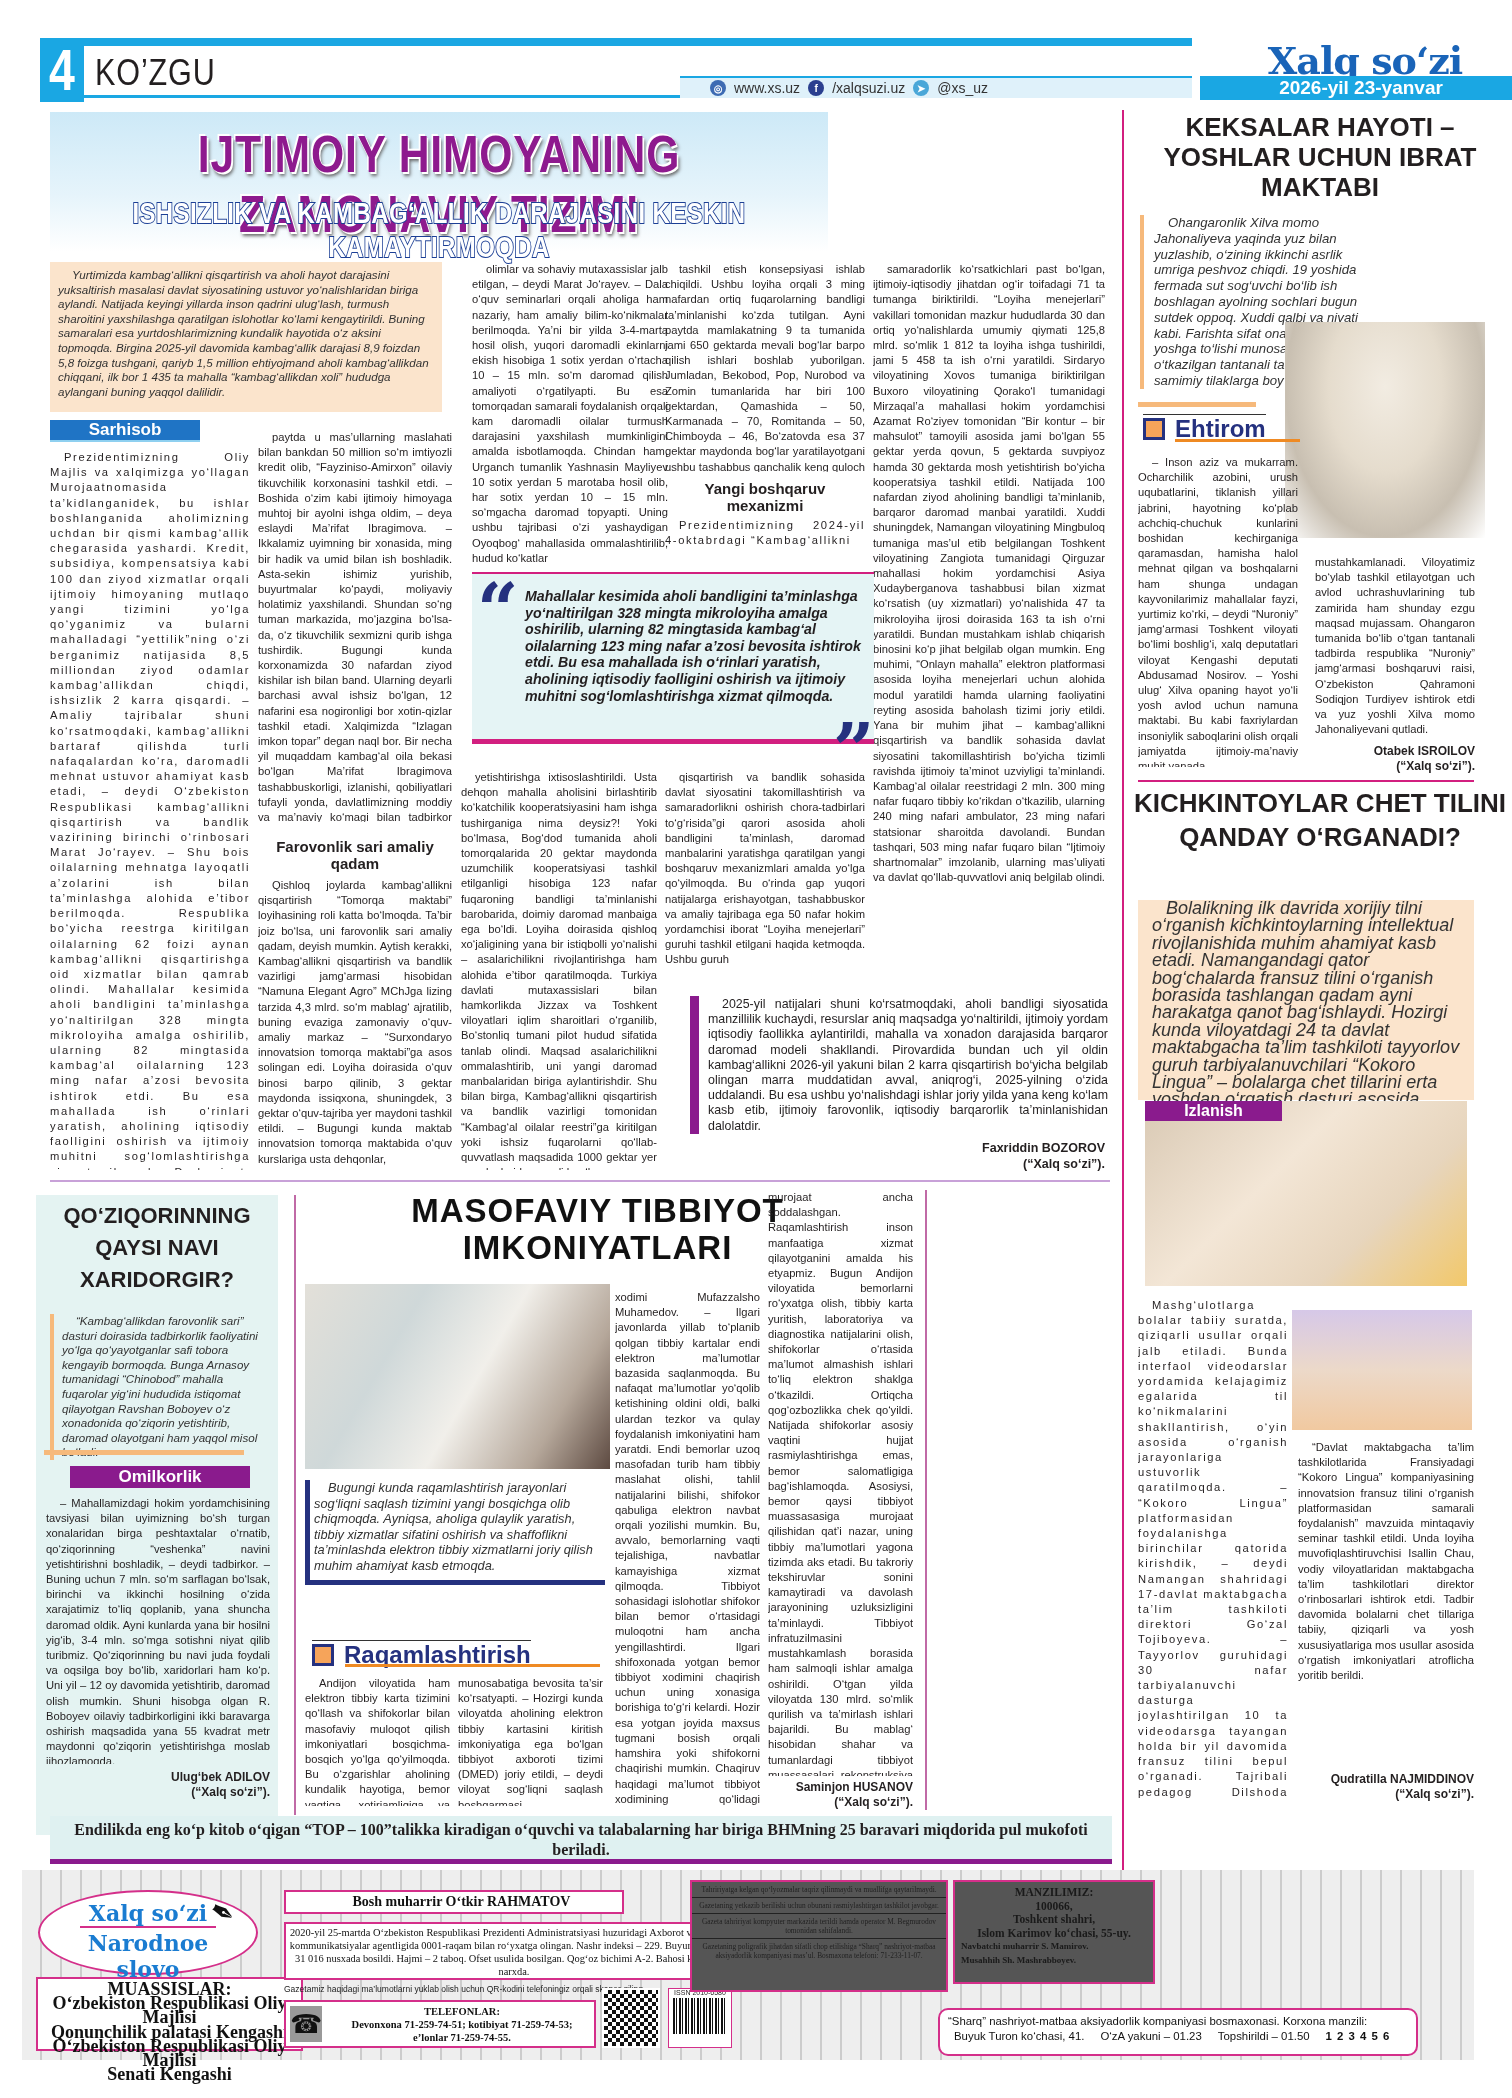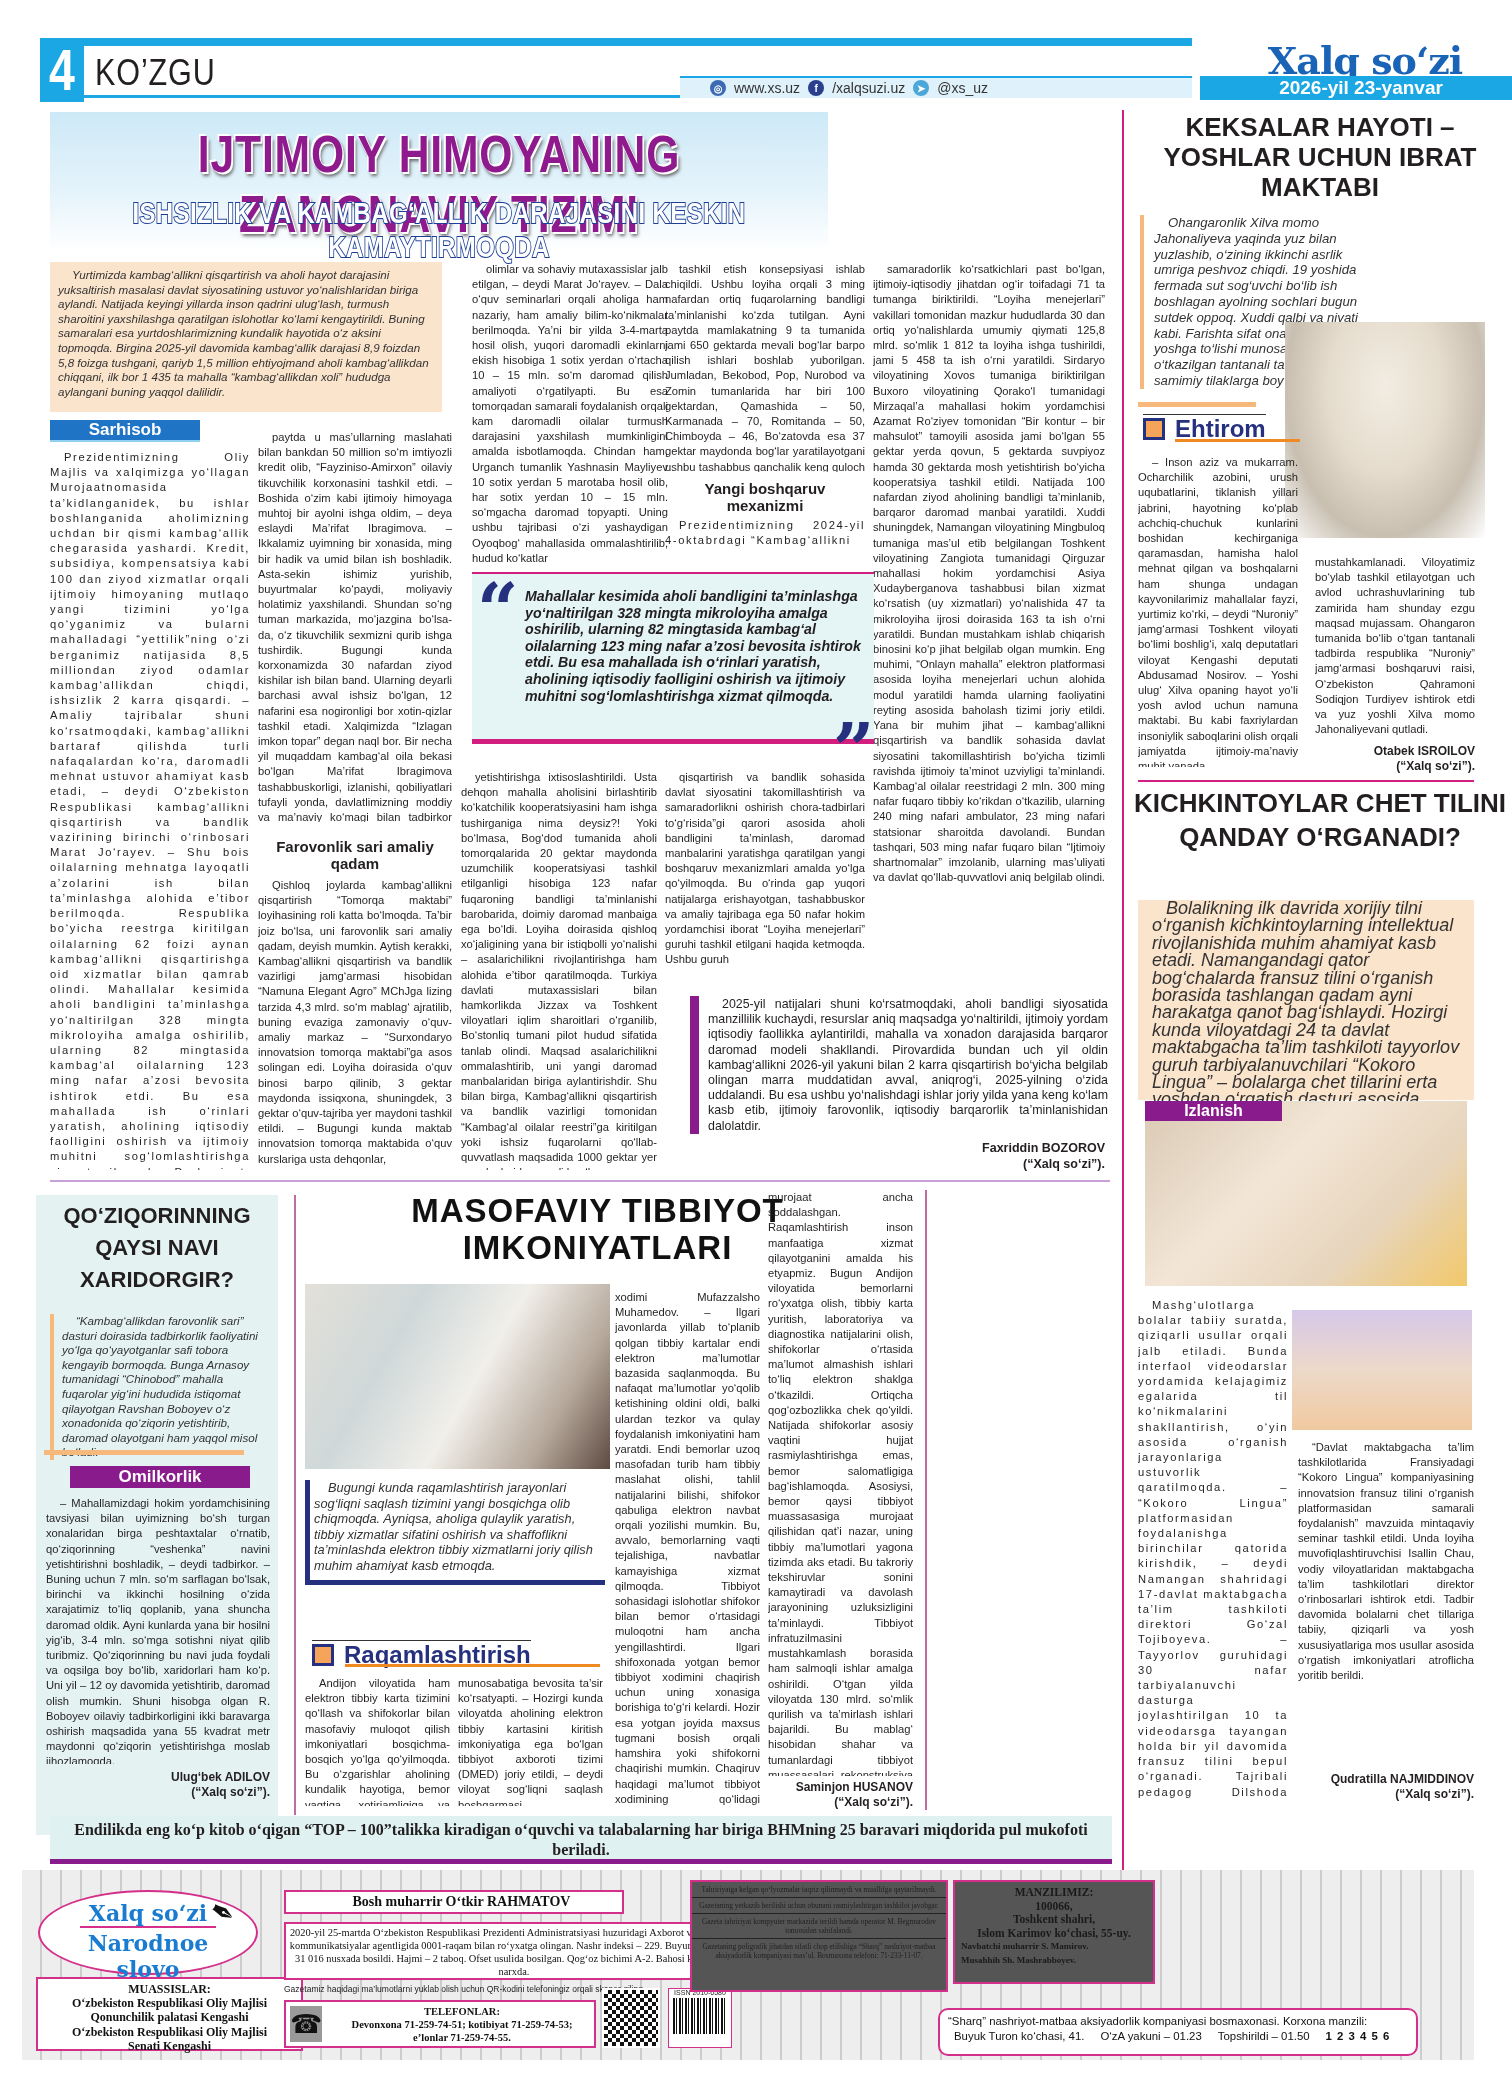--- a/index.html
+++ b/index.html
@@ -76,21 +76,21 @@
 
 #promo{left:50px;top:1816px;width:1062px;height:48px;background:#dff1f1;border-bottom:5px solid #8a1b8d;text-align:center;font:bold 16px/20px "Liberation Serif",serif;color:#231f20;padding-top:4px}
 
 
 #footer{left:22px;top:1870px;width:1452px;height:190px;background:repeating-linear-gradient(90deg,#eee 0 18px,#ccc 18px 20px),#eee}
 .fbox{position:absolute;background:#fff;border:2px solid #d42f8a;text-align:center;font-family:"Liberation Serif",serif;color:#111}
 #f-logo{left:38px;top:1890px;width:220px;height:85px;border-radius:50%;border:2px solid #d42f8a;background:#fff;text-align:center}
 #f-logo .l1{font:bold 22px "DejaVu Serif",serif;color:#1a7cd1;margin-top:8px}
 #f-logo .l2{font:bold 22px "DejaVu Serif",serif;color:#1a7cd1;border-top:2px solid #d42f8a;margin:0 40px;padding-top:2px}
 #f-pen{left:210px;top:1895px;font-size:30px;color:#111;transform:rotate(30deg)}
-#f-founders{left:36px;top:1977px;width:267px;height:74px;font-size:12px;line-height:14.2px;font-weight:bold;padding-top:3px}
+#f-founders{left:36px;top:1977px;width:267px;height:74px;font-size:18px;line-height:14.2px;font-weight:bold;padding-top:3px}
 #f-editor{left:284px;top:1890px;width:340px;height:24px;font:bold 14px/20px "Liberation Serif",serif;padding-left:15px}
 #f-info{left:284px;top:1922px;width:460px;height:58px;font-size:10.4px;line-height:13px;padding-top:2px}
 #f-qrnote{left:284px;top:1984px;font-size:8.5px;color:#222;font-family:"Liberation Sans",sans-serif}
 #f-phone{left:284px;top:2000px;width:312px;height:48px;font-size:10.5px;line-height:13px;font-weight:bold;padding-left:44px;padding-top:3px}
 #f-phoneicon{left:290px;top:2006px;width:32px;height:36px;background:#999;color:#111;font-size:26px;text-align:center;line-height:36px}
 #f-qr{left:602px;top:1988px;width:58px;height:60px;background:repeating-conic-gradient(#111 0 25%,#fff 0 50%) 0 0/8px 8px;border:2px solid #fff}
 #f-barcode{left:668px;top:1988px;width:64px;height:60px;background:#fff;border:1px solid #d42f8a;font-size:7px;text-align:center}
 #f-barcode .bars{height:36px;margin:2px 4px;background:repeating-linear-gradient(90deg,#111 0 2px,#fff 2px 3px,#111 3px 4px,#fff 4px 6px)}
 #f-rules{left:690px;top:1880px;width:258px;height:112px;background:#555;border:2px solid #d42f8a;color:#222;font-size:7.4px;line-height:9px;font-family:"Liberation Serif",serif}
 #f-rules div{border-bottom:1px solid #222;padding:3px 6px;text-align:center}

